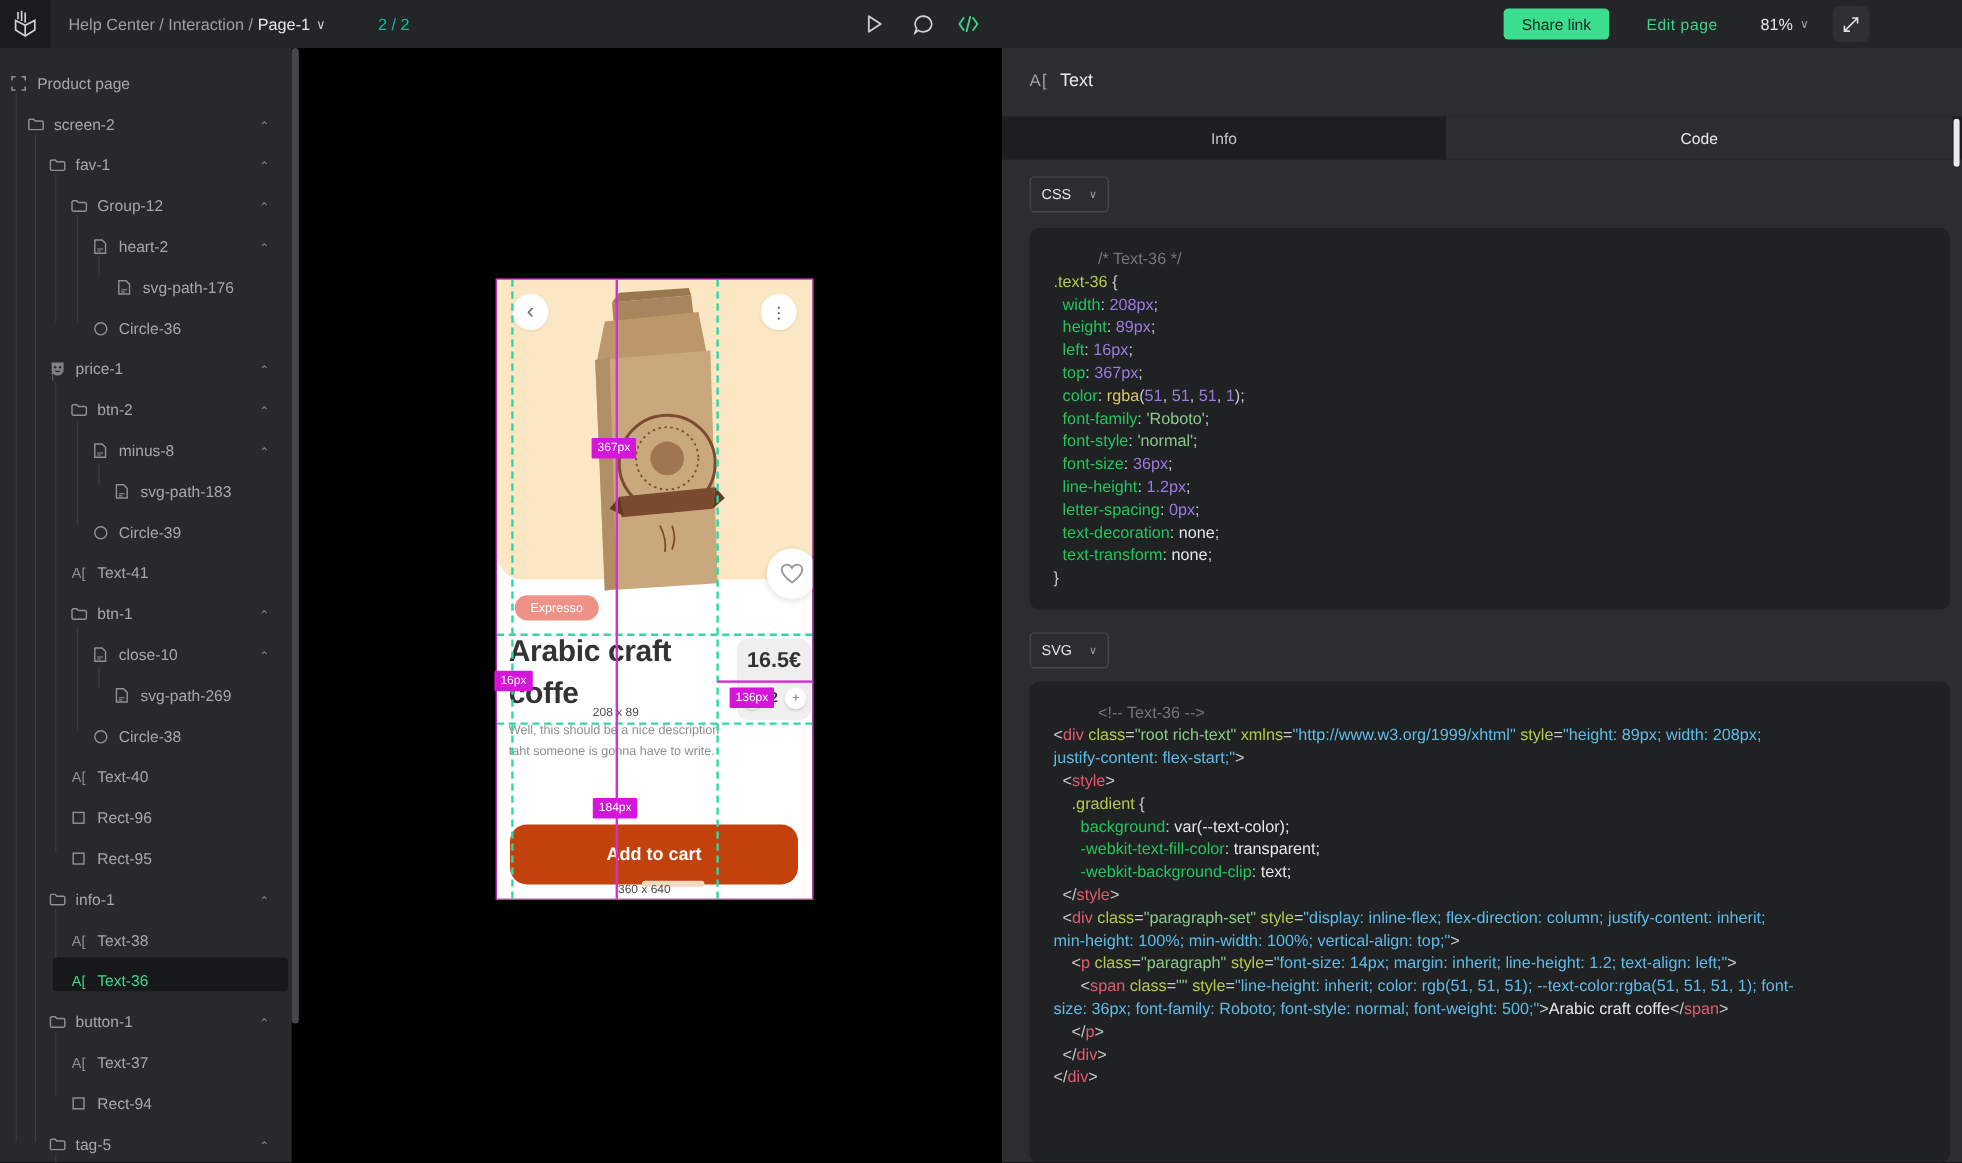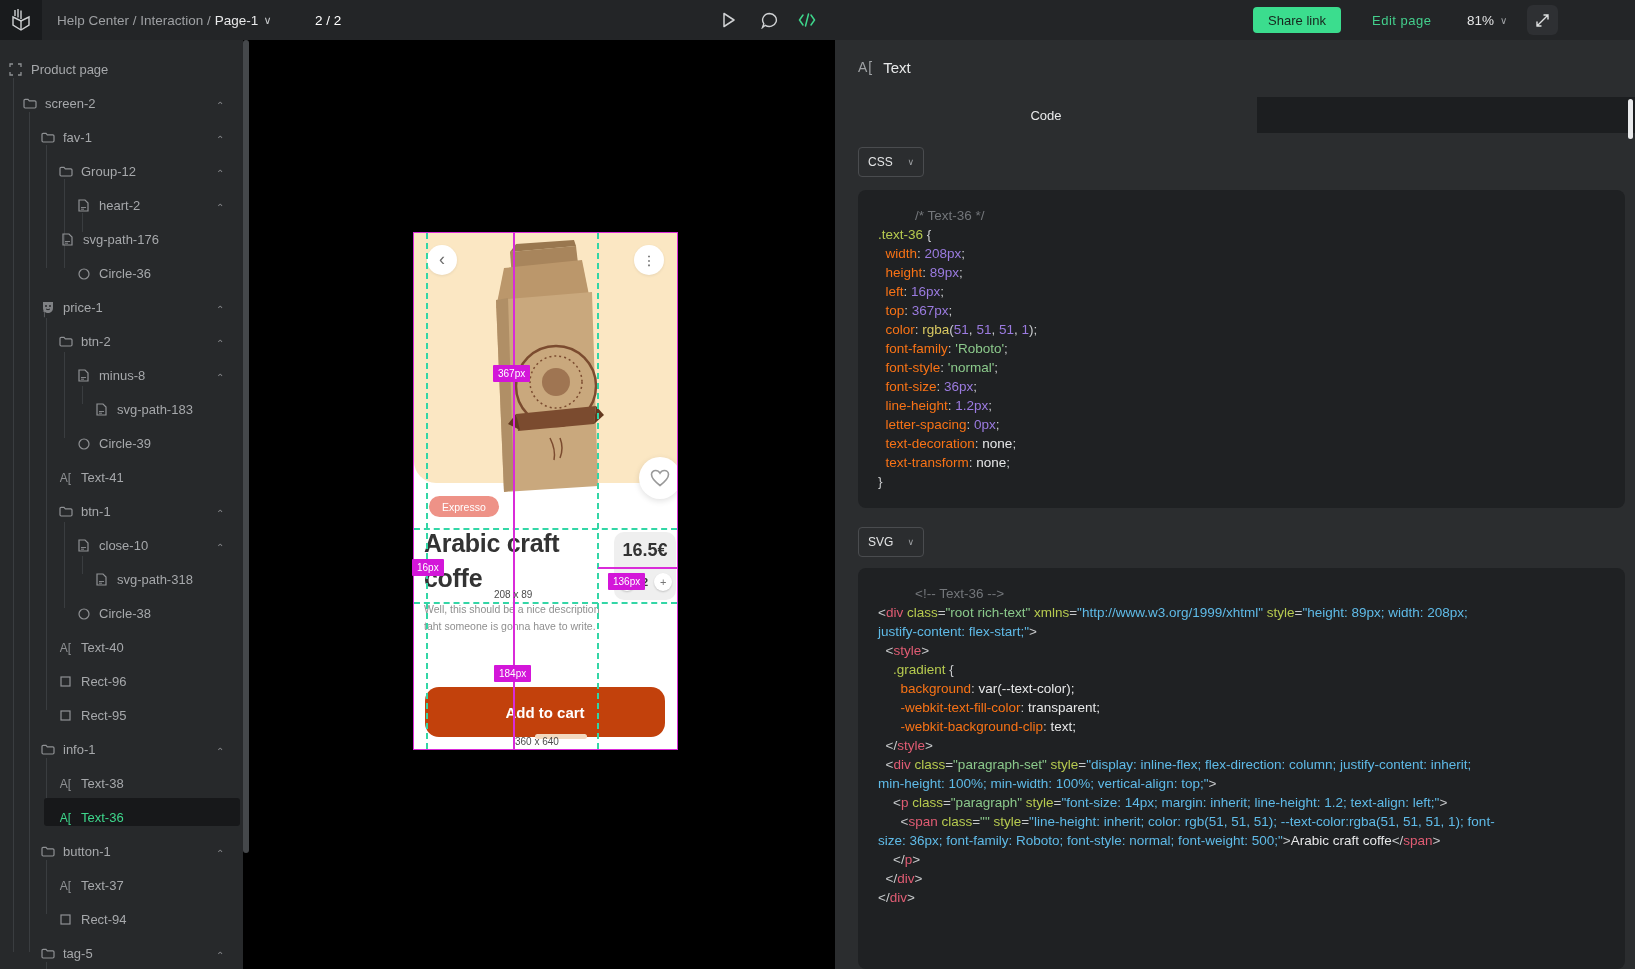--- a/index.html
+++ b/index.html
@@ -6,21 +6,21 @@
   html,body { background:#000; }
   body { font-family:"Liberation Sans", sans-serif; }
   #app { position:relative; width:1635px; height:969px; overflow:hidden; background:#000; }
 
   
   .topbar { position:absolute; left:0; top:0; width:1635px; height:40px; background:#232527; z-index:30; }
   .logo-tile { position:absolute; left:0; top:0; width:42px; height:40px; background:#191b1d; display:flex; align-items:center; justify-content:center; }
   .breadcrumb { position:absolute; left:57px; top:0; height:40px; display:flex; align-items:center; font-size:13.5px; color:#9ea0a3; }
   .breadcrumb .crumb-current { color:#e8e9ea; margin-left:4px; }
   .breadcrumb .chev { color:#c7c9cb; font-size:11px; margin-left:5px; }
-  .page-counter { position:absolute; left:315px; top:0; height:40px; display:flex; align-items:center; font-size:13.5px; color:#ffffff; }
+  .page-counter { position:absolute; left:315px; top:0; height:40px; display:flex; align-items:center; font-size:13.5px; color:#14b8a6; }
   .tb-icon { position:absolute; top:0; height:40px; width:30px; display:flex; align-items:center; justify-content:center; cursor:pointer; }
   .share-btn { position:absolute; left:1253px; top:7px; width:88px; height:26px; background:#3bdd8e; border:none; border-radius:4px; font-size:13px; color:#17241d; font-family:"Liberation Sans",sans-serif; cursor:pointer; }
   .edit-link { position:absolute; left:1372px; top:0; height:40px; display:flex; align-items:center; font-size:13px; color:#43cf8c; cursor:pointer; letter-spacing:.5px; }
   .zoom-ctl { position:absolute; left:1467px; top:0; height:40px; display:flex; align-items:center; gap:6px; font-size:13.5px; color:#e4e5e6; cursor:pointer; }
   .zoom-ctl .chev { color:#9fa2a5; font-size:10px; }
   .expand-tile { position:absolute; left:1527px; top:5px; width:31px; height:30px; background:#2e3033; border-radius:6px; display:flex; align-items:center; justify-content:center; cursor:pointer; }
 
   
   .sidebar { position:absolute; left:0; top:40px; width:243px; height:929px; background:#27292b; overflow:hidden; z-index:20; }
   .tree-row { position:absolute; left:0; width:217px; height:26px; display:flex; align-items:flex-end; font-size:13px; color:#a6a8ab; cursor:pointer; }
@@ -69,21 +69,21 @@
   .tabs { position:absolute; left:0; top:57px; width:800px; height:36px; background:#1c1e20; display:flex; }
   .tab { height:36px; display:flex; align-items:center; justify-content:center; font-size:13px; color:#c3c5c7; cursor:pointer; }
   .tab.info { width:370px; }
   .tab.code { width:422px; background:#2b2d2f; color:#e9eaeb; border-radius:0; }
   .panel-thumb { position:absolute; left:793px; top:59px; width:5px; height:40px; background:#e9eaeb; border-radius:3px; }
   .dd { position:absolute; left:23px; width:66px; height:30px; border:1px solid #4a4c4f; border-radius:4px; display:flex; align-items:center; justify-content:space-between; padding:0 9px; color:#e3e4e5; font-size:12px; cursor:pointer; }
   .dd .chev { color:#9fa2a5; font-size:9px; }
   .codeblock { position:absolute; left:23px; width:767px; background:#1f2123; border-radius:8px; padding:16px 20px; font-size:13.5px; line-height:19px; white-space:pre; overflow:hidden; }
   .code-line { height:19px; }
   .tok-com { color:#73767a;margin-left:37px; } .tok-sel { color:#b6ca4f; } .tok-attr { color:#b6ca4f; }
-  .tok-prop { color:#f97316; } .tok-num { color:#9b7be0; } .tok-fn { color:#d9c962; }
+  .tok-prop { color:#22c55e; } .tok-num { color:#9b7be0; } .tok-fn { color:#d9c962; }
   .tok-strg { color:#8bc98b; } .tok-strc { color:#5fbbe8; } .tok-pln { color:#c7c9cb; }
   .tok-wht { color:#e6e7e8; } .tok-tag { color:#e05c73; }
 </style>
 </head>
 <body>
 
 <div id="app">
 
   <div class="topbar">
     <div class="logo-tile">
@@ -182,21 +182,21 @@
         <div class="tree-row" style="top: 147px; padding-left: 76px;">
           <span class="t-icon">
             <svg width="11" height="13" viewBox="0 0 11 13">
               <path d="M1 1 H7 L10 4 V12 H1 Z" fill="none" stroke="currentColor" stroke-width="1.2"></path>
               <path d="M3 8.5 H8 M3 10.2 H6" stroke="currentColor" stroke-width="0.9"></path>
             </svg>
           </span>
           <span class="t-label">heart-2</span>
           <span class="t-chev">⌃</span>
         </div>
-        <div class="tree-row" style="top: 181px; padding-left: 60px;">
+        <div class="tree-row" style="top: 181px; padding-left: 96px;">
           <span class="t-icon">
             <svg width="11" height="13" viewBox="0 0 11 13">
               <path d="M1 1 H7 L10 4 V12 H1 Z" fill="none" stroke="currentColor" stroke-width="1.2"></path>
               <path d="M3 8.5 H8 M3 10.2 H6" stroke="currentColor" stroke-width="0.9"></path>
             </svg>
           </span>
           <span class="t-label">svg-path-176</span>
         </div>
         <div class="tree-row" style="top: 215px; padding-left: 76px;">
           <span class="t-icon">
@@ -279,21 +279,21 @@
           <span class="t-label">close-10</span>
           <span class="t-chev">⌃</span>
         </div>
         <div class="tree-row" style="top: 521px; padding-left: 94px;">
           <span class="t-icon">
             <svg width="11" height="13" viewBox="0 0 11 13">
               <path d="M1 1 H7 L10 4 V12 H1 Z" fill="none" stroke="currentColor" stroke-width="1.2"></path>
               <path d="M3 8.5 H8 M3 10.2 H6" stroke="currentColor" stroke-width="0.9"></path>
             </svg>
           </span>
-          <span class="t-label">svg-path-318</span>
+          <span class="t-label">svg-path-269</span>
         </div>
         <div class="tree-row" style="top: 555px; padding-left: 76px;">
           <span class="t-icon">
             <svg width="12" height="12" viewBox="0 0 12 12">
               <circle cx="6" cy="6" r="5" fill="none" stroke="currentColor" stroke-width="1.2"></circle>
             </svg>
           </span>
           <span class="t-label">Circle-38</span>
         </div>
         <div class="tree-row" style="top: 589px; padding-left: 58px;">
@@ -450,20 +450,21 @@
     </div>
   </div>
 
   <div class="panel">
     <div class="panel-header">
       <span class="ticon">A[</span>
       <span>Text</span>
     </div>
 
     <div class="tabs">
+      <div class="tab info">Info</div>
       <div class="tab code">Code</div>
     </div>
     <div class="panel-thumb"></div>
 
     <div class="dd" style="top:107px">
       <span>CSS</span>
       <span class="chev">∨</span>
     </div>
     <div class="codeblock" style="top:150px; height:318px" id="css-block"><div class="code-line"><span class="tok-com">/* Text-36 */</span></div><div class="code-line"><span class="tok-sel">.text-36</span><span class="tok-pln"> {</span></div><div class="code-line"><span class="tok-pln">  </span><span class="tok-prop">width</span><span class="tok-pln">: </span><span class="tok-num">208px</span><span class="tok-pln">;</span></div><div class="code-line"><span class="tok-pln">  </span><span class="tok-prop">height</span><span class="tok-pln">: </span><span class="tok-num">89px</span><span class="tok-pln">;</span></div><div class="code-line"><span class="tok-pln">  </span><span class="tok-prop">left</span><span class="tok-pln">: </span><span class="tok-num">16px</span><span class="tok-pln">;</span></div><div class="code-line"><span class="tok-pln">  </span><span class="tok-prop">top</span><span class="tok-pln">: </span><span class="tok-num">367px</span><span class="tok-pln">;</span></div><div class="code-line"><span class="tok-pln">  </span><span class="tok-prop">color</span><span class="tok-pln">: </span><span class="tok-fn">rgba</span><span class="tok-pln">(</span><span class="tok-num">51</span><span class="tok-pln">, </span><span class="tok-num">51</span><span class="tok-pln">, </span><span class="tok-num">51</span><span class="tok-pln">, </span><span class="tok-num">1</span><span class="tok-pln">);</span></div><div class="code-line"><span class="tok-pln">  </span><span class="tok-prop">font-family</span><span class="tok-pln">: </span><span class="tok-strg">'Roboto'</span><span class="tok-pln">;</span></div><div class="code-line"><span class="tok-pln">  </span><span class="tok-prop">font-style</span><span class="tok-pln">: </span><span class="tok-strg">'normal'</span><span class="tok-pln">;</span></div><div class="code-line"><span class="tok-pln">  </span><span class="tok-prop">font-size</span><span class="tok-pln">: </span><span class="tok-num">36px</span><span class="tok-pln">;</span></div><div class="code-line"><span class="tok-pln">  </span><span class="tok-prop">line-height</span><span class="tok-pln">: </span><span class="tok-num">1.2px</span><span class="tok-pln">;</span></div><div class="code-line"><span class="tok-pln">  </span><span class="tok-prop">letter-spacing</span><span class="tok-pln">: </span><span class="tok-num">0px</span><span class="tok-pln">;</span></div><div class="code-line"><span class="tok-pln">  </span><span class="tok-prop">text-decoration</span><span class="tok-pln">: </span><span class="tok-wht">none</span><span class="tok-pln">;</span></div><div class="code-line"><span class="tok-pln">  </span><span class="tok-prop">text-transform</span><span class="tok-pln">: </span><span class="tok-wht">none</span><span class="tok-pln">;</span></div><div class="code-line"><span class="tok-pln">}</span></div></div>
 

